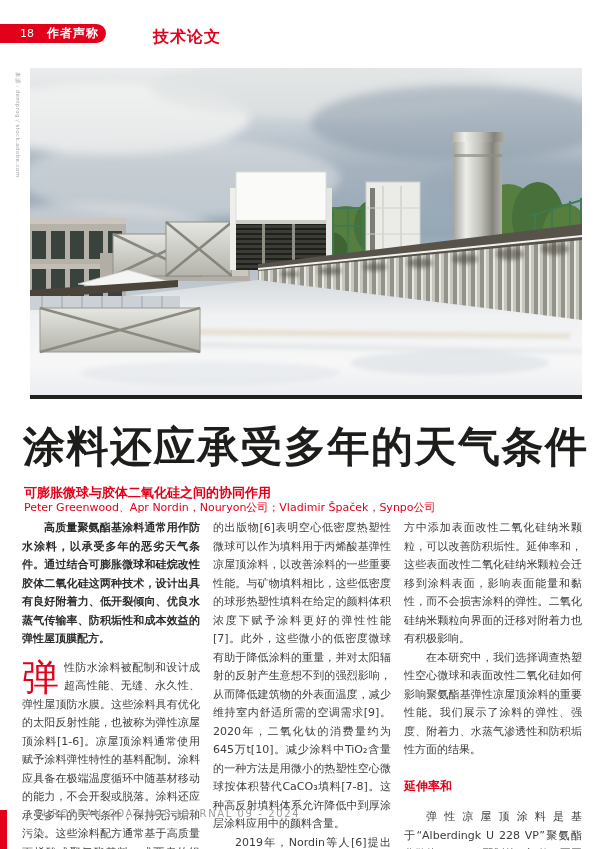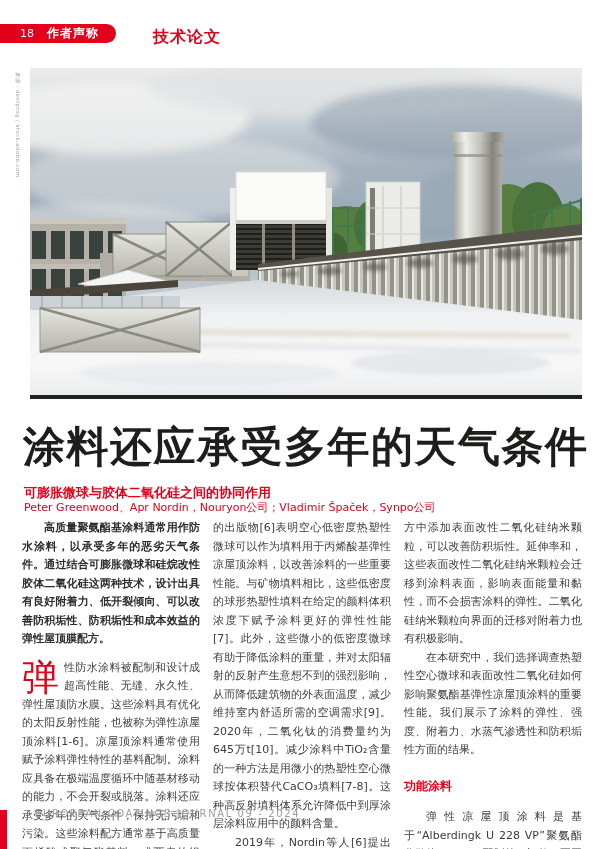--- a/index.html
+++ b/index.html
@@ -3,21 +3,21 @@
 <meta charset="utf-8">
 <style>
   html,body{margin:0;padding:0;background:#ffffff;}
   .page{
     position:relative;width:600px;height:849px;background:#ffffff;overflow:hidden;
     font-family:"DejaVu Sans","Liberation Sans",sans-serif;
     --red:#e2001a;
   }
   
   .header-pill{
-    position:absolute;left:0;top:24px;height:19px;width:116px;background:var(--red);
+    position:absolute;left:0;top:24px;height:19px;width:106px;background:var(--red);
     border-radius:0 10px 10px 0;display:flex;align-items:center;color:#fff;
   }
   .pg-num{margin-left:20px;font-size:11px;font-weight:400;}
   .section{margin-left:13px;font-size:12px;font-weight:700;letter-spacing:1px;}
   .category{position:absolute;left:153px;top:27px;font-size:16px;font-weight:700;color:var(--red);letter-spacing:1px;}
   
   .photo{position:absolute;left:30px;top:68px;width:552px;height:331px;}
   .photo svg{width:100%;height:100%;display:block;}
   .credit{
     position:absolute;left:21px;top:72px;transform-origin:0 0;transform:rotate(90deg);
@@ -218,30 +218,30 @@
     </svg>
   </div>
   <div class="credit">来源：dentprog / stock.adobe.com</div>
 
   <h1 class="title">涂料还应承受多年的天气条件</h1>
   <div class="subtitle">可膨胀微球与胶体二氧化硅之间的协同作用</div>
   <div class="authors">Peter Greenwood、Apr Nordin，Nouryon公司；Vladimir Špaček，Synpo公司</div>
 
   <div class="columns">
     <div class="col">
-      <p class="lead indent">高质量聚氨酯基涂料通常用作防水涂料，以承受多年的恶劣天气条件。通过结合可膨胀微球和硅烷改性胶体二氧化硅这两种技术，设计出具有良好附着力、低开裂倾向、可以改善防积垢性、防积垢性和成本效益的弹性屋顶膜配方。</p>
+      <p class="lead indent">高质量聚氨酯基涂料通常用作防水涂料，以承受多年的恶劣天气条件。通过结合可膨胀微球和硅烷改性胶体二氧化硅这两种技术，设计出具有良好附着力、低开裂倾向、优良水蒸气传输率、防积垢性和成本效益的弹性屋顶膜配方。</p>
       <p><span class="dropcap">弹</span><span>性防水涂料被配制和设计成超高性能、无缝、永久性、弹性屋顶防水膜。这些涂料具有优化的太阳反射性能，也被称为弹性凉屋顶涂料[1-6]。凉屋顶涂料通常使用赋予涂料弹性特性的基料配制。涂料应具备在极端温度循环中随基材移动的能力，不会开裂或脱落。涂料还应承受多年的天气条件，保持无污垢和污染。这些涂料配方通常基于高质量丙烯酸或聚氨酯基料，或两者的组合。Nordin等人最近</span></p>
     </div>
     <div class="col">
       <p>的出版物[6]表明空心低密度热塑性微球可以作为填料用于丙烯酸基弹性凉屋顶涂料，以改善涂料的一些重要性能。与矿物填料相比，这些低密度的球形热塑性填料在给定的颜料体积浓度下赋予涂料更好的弹性性能[7]。此外，这些微小的低密度微球有助于降低涂料的重量，并对太阳辐射的反射产生意想不到的强烈影响，从而降低建筑物的外表面温度，减少维持室内舒适所需的空调需求[9]。2020年，二氧化钛的消费量约为645万t[10]。减少涂料中TiO₂含量的一种方法是用微小的热塑性空心微球按体积替代CaCO₃填料[7-8]。这种高反射填料体系允许降低中到厚涂层涂料应用中的颜料含量。</p>
       <p class="indent">2019年，Nordin等人[6]提出了令人信服的结果，表明在丙烯酸基弹性凉屋顶配</p>
     </div>
     <div class="col">
       <p>方中添加表面改性二氧化硅纳米颗粒，可以改善防积垢性。延伸率和，这些表面改性二氧化硅纳米颗粒会迁移到涂料表面，影响表面能量和黏性，而不会损害涂料的弹性。二氧化硅纳米颗粒向界面的迁移对附着力也有积极影响。</p>
       <p class="indent">在本研究中，我们选择调查热塑性空心微球和表面改性二氧化硅如何影响聚氨酯基弹性凉屋顶涂料的重要性能。我们展示了涂料的弹性、强度、附着力、水蒸气渗透性和防积垢性方面的结果。</p>
-      <h3 class="subhead">功能涂料</h3>
+      <h3 class="subhead">延伸率和</h3>
       <p class="indent">弹性凉屋顶涂料是基于“Alberdingk U 228 VP”聚氨酯分散体（PUD）配制的。评估了不同填料组成对附着力、延伸率和</p>
     </div>
   </div>
 
   <div class="accent-bar"></div>
   <div class="footer">EUROPEAN COATINGS JOURNAL 09 - 2024</div>
 </div>
 
 </body></html>

